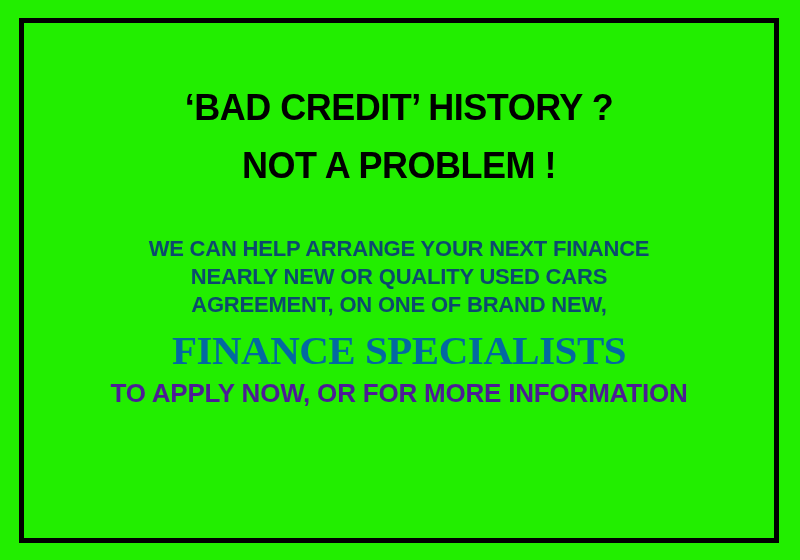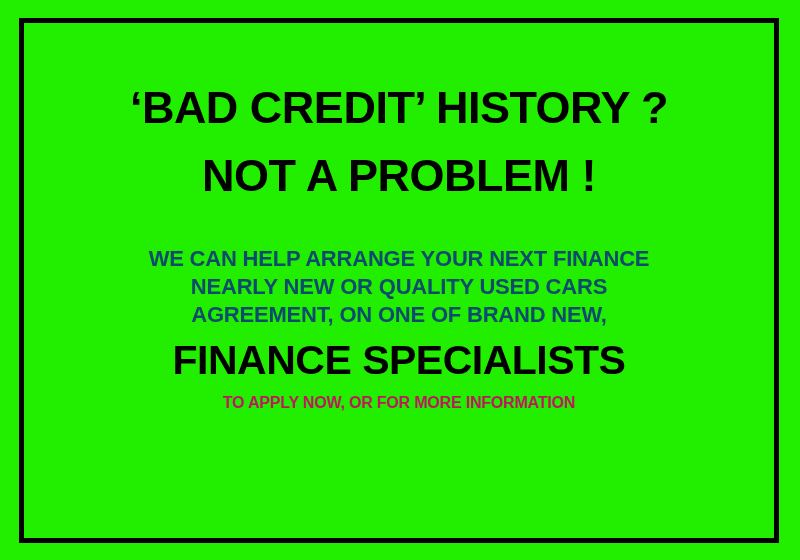--- a/index.html
+++ b/index.html
@@ -53,29 +53,29 @@
 
   .headline-block {
     margin-top: 57px;
     width: 100%;
   }
 
   .headline {
     display: block;
     font-family: "Liberation Sans", sans-serif;
     font-weight: bold;
-    font-size: 45px;
+    font-size: 36px;
     line-height: 56px;
     letter-spacing: -0.5px;
     color: #000000;
     white-space: nowrap;
   }
 
   .headline.line-two {
-    margin-top: 12px;
+    margin-top: 2px;
   }
 
   .body-block {
     margin-top: 41px;
     width: 100%;
   }
 
   .body-line {
     display: block;
     font-family: "Liberation Sans", sans-serif;
@@ -103,42 +103,42 @@
     white-space: nowrap;
   }
 
   .feature-block {
     margin-top: 8px;
     width: 100%;
   }
 
   .feature-line {
     display: block;
-    font-family: Liberation Sans, sans-serif;
+    font-family: Liberation Serif, serif;
     font-weight: bold;
     font-size: 41px;
     line-height: 46px;
     letter-spacing: -0.5px;
-    color: #000000;
+    color: #0369a1;
     white-space: nowrap;
   }
 
   .footer-block {
     margin-top: 6px;
     width: 100%;
   }
 
   .footer-line {
     display: block;
     font-family: "Liberation Sans", sans-serif;
     font-weight: bold;
-    font-size: 16px;
+    font-size: 26px;
     line-height: 28px;
     letter-spacing: -0.2px;
-    color: #be185d;
+    color: #4c1d95;
     white-space: nowrap;
   }
 </style>
 </head>
 <body>
 
 <div id="poster">
 
   <div id="poster-frame"></div>
 

